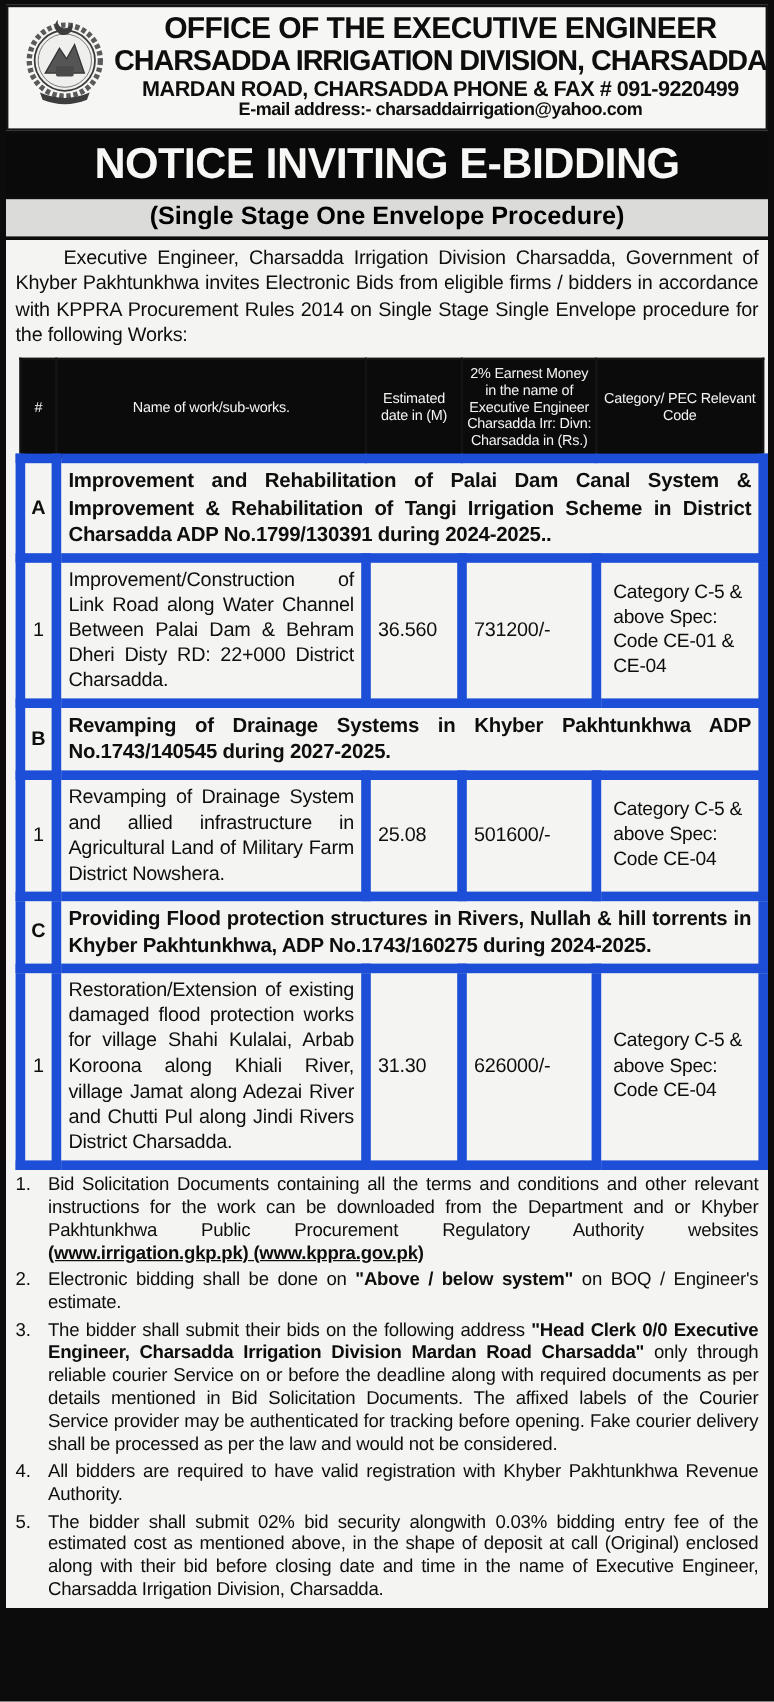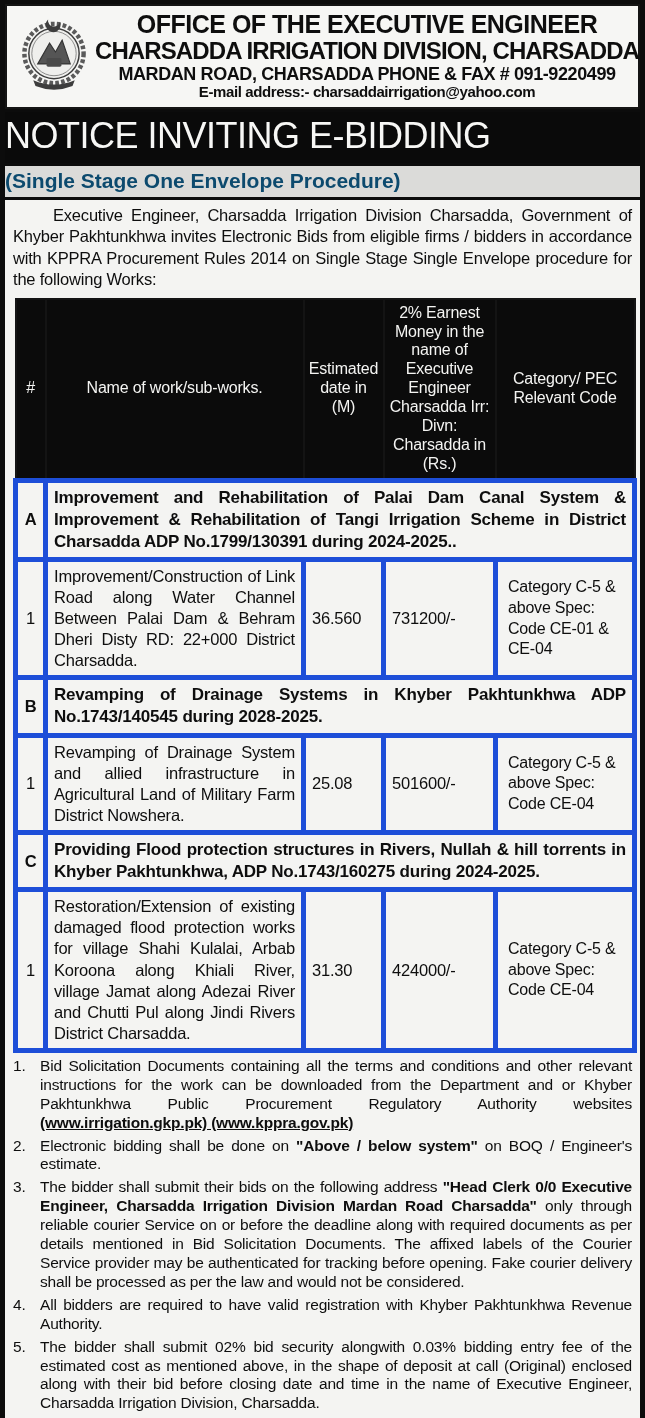--- a/index.html
+++ b/index.html
@@ -3,47 +3,47 @@
 <meta charset="utf-8">
 <style>
   html,body{margin:0;padding:0;background:#888;}
   .page{
     width:645px;min-height:1418px;box-sizing:border-box;margin:0 auto;
     background:#0c0c0c;padding:4px 5px 8px 5px;
     font-family:"Liberation Sans", sans-serif;color:#0e0e0e;
   }
   .header-box{
     background:#f6f6f4;border:2px solid #141414;
-    display:flex;align-items:center;gap:4px;padding:5px 8px 7px 10px;
+    display:flex;align-items:flex-start;gap:4px;padding:5px 8px 7px 10px;
   }
   .logo{width:74px;height:82px;flex:0 0 auto;}
   .header-text{flex:1;text-align:center;line-height:1.06;}
   .h1{font-size:25px;font-weight:bold;letter-spacing:-0.5px;}
   .h2{font-size:24px;font-weight:bold;letter-spacing:-0.9px;white-space:nowrap;}
   .h3{font-size:18px;font-weight:bold;letter-spacing:-0.4px;margin-top:2px;}
   .h4{font-size:15px;font-weight:bold;letter-spacing:-0.4px;}
   .banner{
-    background:#0a0a0a;color:#f7f7f5;text-align:left;
-    font-size:36px;font-weight:normal;letter-spacing:-0.5px;
+    background:#0a0a0a;color:#f7f7f5;text-align:center;
+    font-size:36px;font-weight:bold;letter-spacing:-0.5px;
     padding:3px 0 6px 0;margin-top:3px;
   }
   .band{
-    background:#dbdbd9;color:#0c4a6e;text-align:left;
+    background:#dbdbd9;color:#000000;text-align:center;
     font-size:21px;font-weight:bold;padding:3px 0 4px 0;margin-top:3px;
   }
   .content{background:#f4f4f2;padding:5px 8px 5px 8px;margin-top:3px;}
   .intro{font-size:16.5px;line-height:1.3;text-align:justify;text-indent:40px;letter-spacing:-0.2px;}
   table{border-collapse:collapse;table-layout:fixed;width:100%;margin-top:7px;}
   th{
-    background:#0b0b0b;color:#f4f4f2;font-weight:normal;font-size:16px;
+    background:#0b0b0b;color:#f4f4f2;font-weight:normal;font-size:12px;
     border:2px solid #141414;padding:4px 2px;vertical-align:middle;line-height:1.18;
     letter-spacing:-0.2px;
   }
   td{
-    border:5px solid #1d4ed8;font-size:16.5px;padding:4px 6px;
+    border:8px solid #1d4ed8;font-size:16.5px;padding:4px 6px;
     vertical-align:middle;line-height:1.28;letter-spacing:-0.2px;
   }
   td.sno{text-align:center;font-weight:normal;padding:2px;}
   td.sno.bold{font-weight:bold;}
   td.section-title{font-weight:bold;text-align:justify;font-size:17px;line-height:1.3;}
   td.num{text-align:left;}
   td.category{text-align:left;font-size:16px;line-height:1.3;padding:4px 10px;}
   td.work-name{text-align:justify;}
   .terms-heading{font-size:17px;font-weight:bold;text-decoration:underline;margin-top:7px;letter-spacing:-0.2px;}
   .term-item{display:flex;font-size:15.5px;line-height:1.22;margin-top:4px;letter-spacing:-0.2px;}
@@ -105,38 +105,38 @@
           </tr>
           <tr class="work-row">
             <td class="sno">1</td>
             <td class="work-name">Improvement/Construction of Link Road along Water Channel Between Palai Dam &amp; Behram Dheri Disty RD: 22+000 District Charsadda.</td>
             <td class="num">36.560</td>
             <td class="num">731200/-</td>
             <td class="category">Category C-5 &amp; above Spec: Code CE-01 &amp; CE-04</td>
           </tr>
           <tr class="section-row">
             <td class="sno bold">B</td>
-            <td class="section-title" colspan="4">Revamping of Drainage Systems in Khyber Pakhtunkhwa ADP No.1743/140545 during 2028-2025.</td>
+            <td class="section-title" colspan="4">Revamping of Drainage Systems in Khyber Pakhtunkhwa ADP No.1743/140545 during 2027-2025.</td>
           </tr>
           <tr class="work-row">
             <td class="sno">1</td>
             <td class="work-name">Revamping of Drainage System and allied infrastructure in Agricultural Land of Military Farm District Nowshera.</td>
             <td class="num">25.08</td>
             <td class="num">501600/-</td>
             <td class="category">Category C-5 &amp; above Spec: Code CE-04</td>
           </tr>
           <tr class="section-row">
             <td class="sno bold">C</td>
             <td class="section-title" colspan="4">Providing Flood protection structures in Rivers, Nullah &amp; hill torrents in Khyber Pakhtunkhwa, ADP No.1743/160275 during 2024-2025.</td>
           </tr>
           <tr class="work-row">
             <td class="sno">1</td>
             <td class="work-name">Restoration/Extension of existing damaged flood protection works for village Shahi Kulalai, Arbab Koroona along Khiali River, village Jamat along Adezai River and Chutti Pul along Jindi Rivers District Charsadda.</td>
             <td class="num">31.30</td>
-            <td class="num">424000/-</td>
+            <td class="num">626000/-</td>
             <td class="category">Category C-5 &amp; above Spec: Code CE-04</td>
           </tr>
         </tbody>
     </table>
 
     <div id="terms-list">
         <div class="term-item">
           <span class="term-num">1.</span>
           <span class="term-text"><span>Bid Solicitation Documents containing all the terms and conditions and other relevant instructions for the work can be downloaded from the Department and or Khyber Pakhtunkhwa Public Procurement Regulatory Authority websites </span><span class="b u">(www.irrigation.gkp.pk) (www.kppra.gov.pk)</span></span>
         </div>

